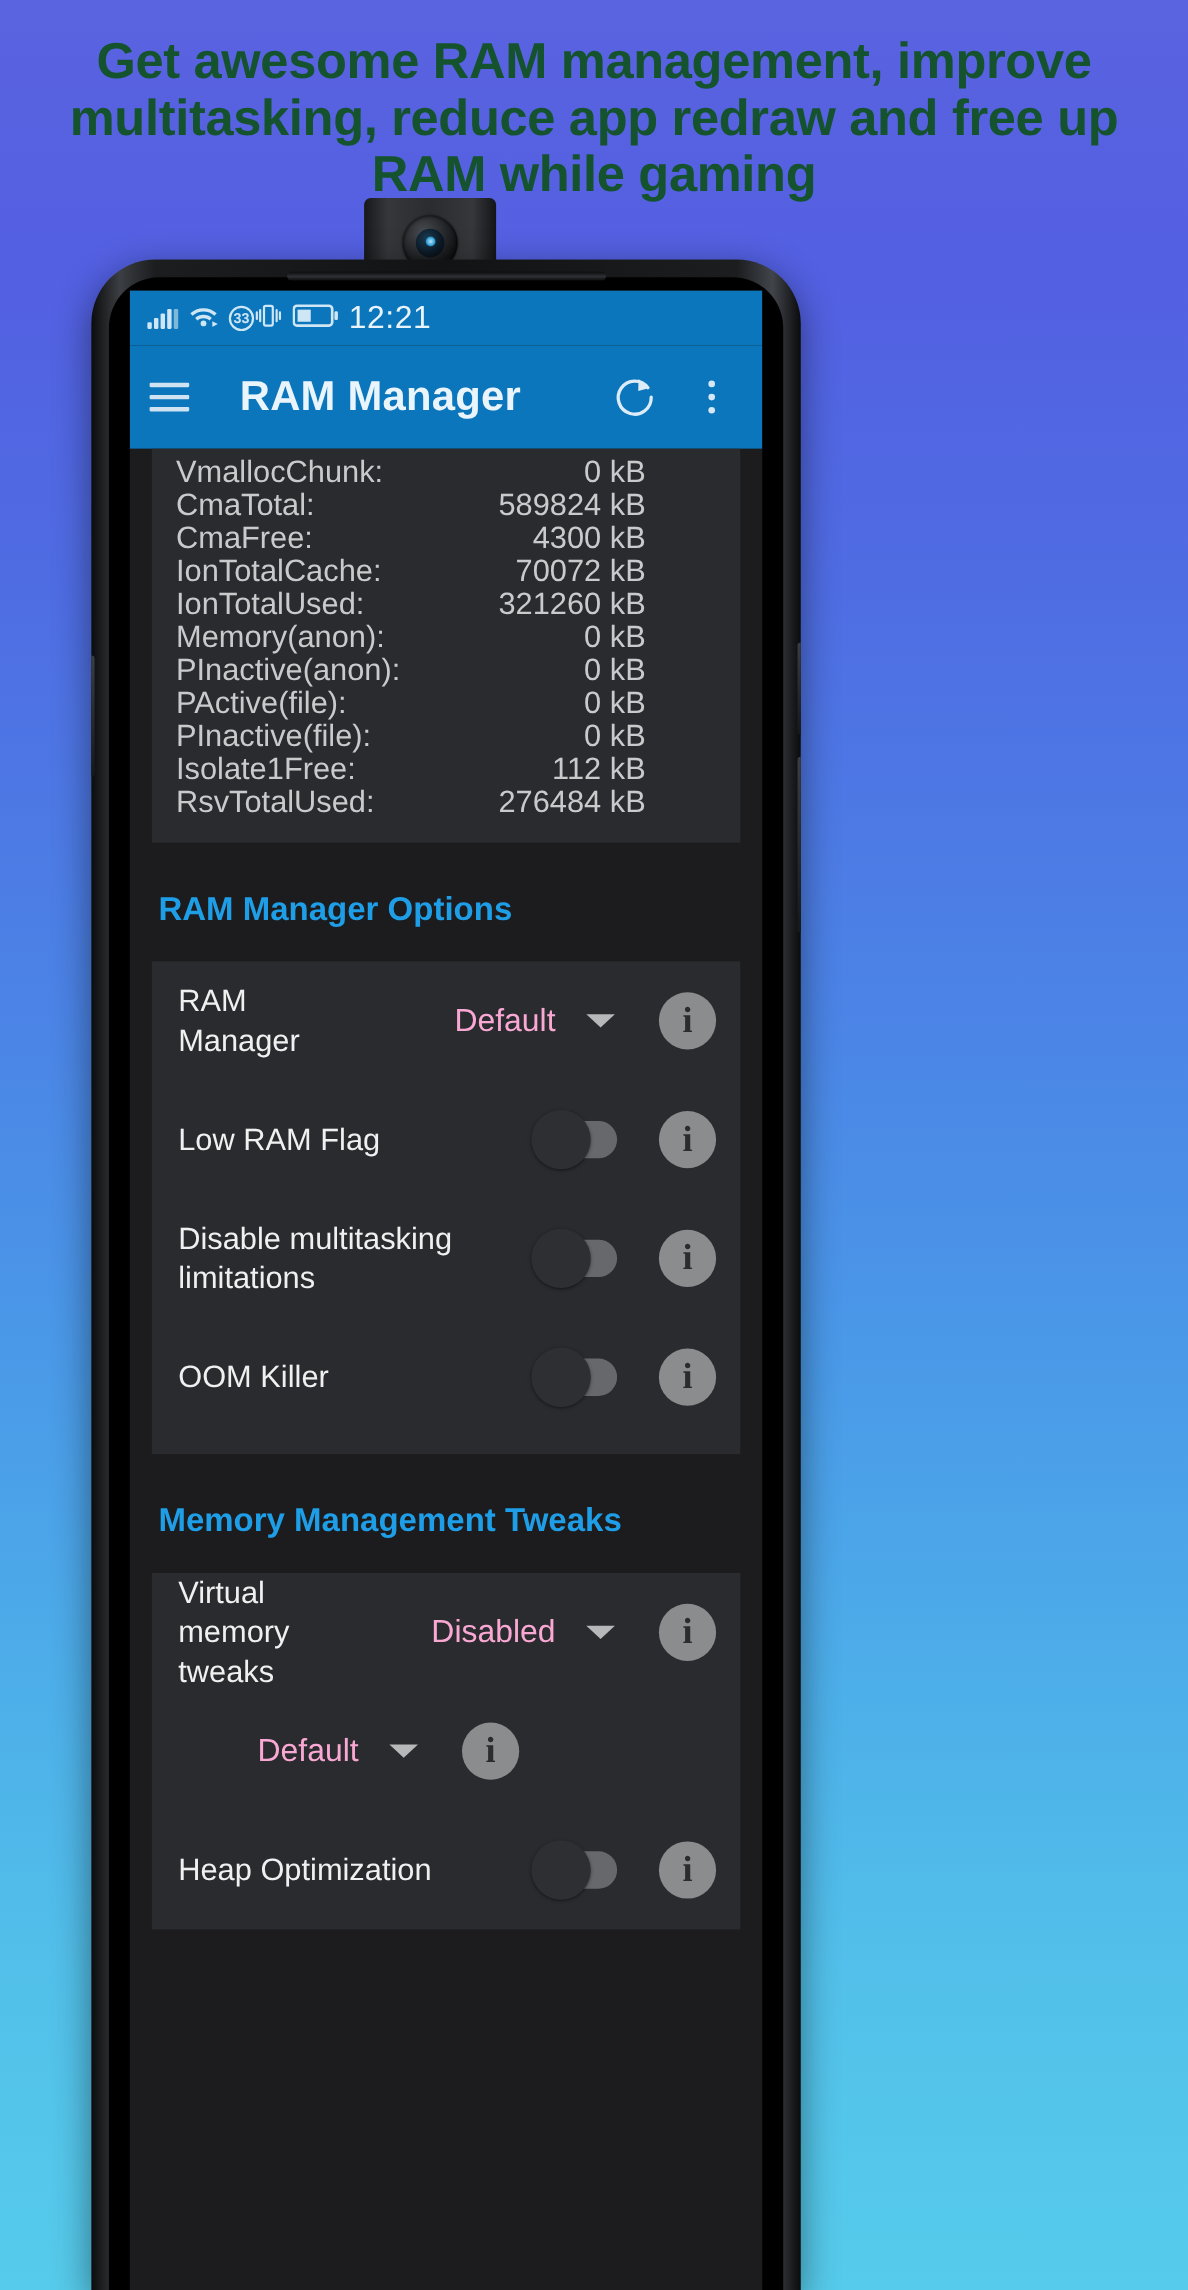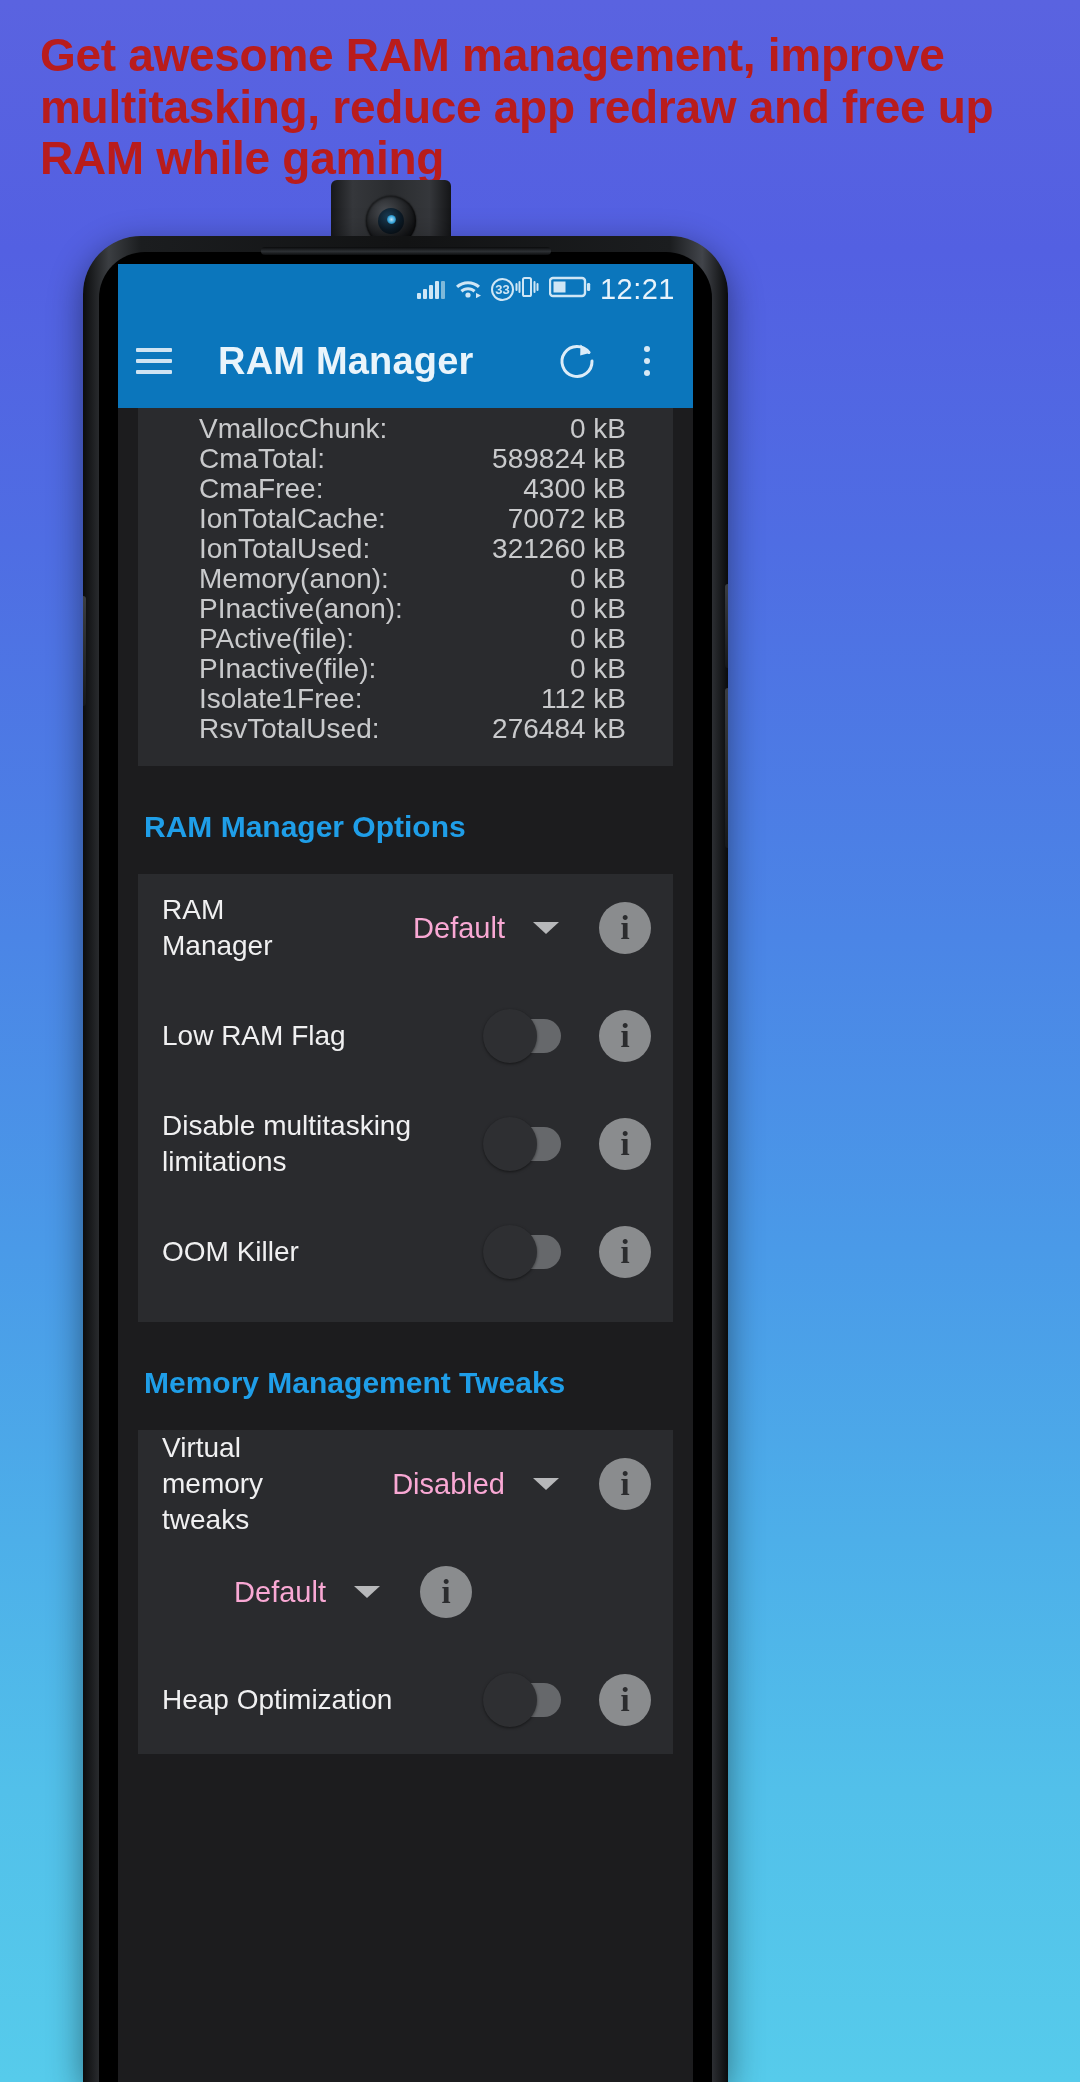--- a/index.html
+++ b/index.html
@@ -14,22 +14,22 @@
       #5a63e0 0%, #5360e2 12%, #4f6de3 26%,
       #4b85e6 45%, #4a9ae8 60%, #4dafe9 74%,
       #52c0ea 86%, #56cbeb 100%);
   }
 
   
   .headline {
     position: absolute;
     left: 0; top: 30px;
     width: 1080px;
-    text-align: left;
-    color: #b91c1c;
+    text-align: center;
+    color: #14532d;
     font-size: 46px;
     line-height: 1.12;
     font-weight: 600;
     letter-spacing: -0.3px;
     padding: 0 40px;
   }
 
   
   .popup-cam {
     position: absolute;
@@ -115,21 +115,21 @@
     background: #1c1c1e;
     overflow: hidden;
   }
 
   
   .statusbar {
     height: 50px;
     background: #0b76bc;
     display: flex;
     align-items: center;
-    justify-content: flex-end;
+    justify-content: flex-start;
     padding: 0 18px 0 16px;
     color: #d8eaf6;
   }
   .sb-left, .sb-right { display: flex; align-items: center; gap: 9px; }
   .sb-time { font-size: 29px; color: #e8f3fb; letter-spacing: 0.5px; }
 
   .sig { display: flex; align-items: flex-end; gap: 2px; height: 19px; }
   .sig i { width: 4px; background: #cfe6f5; display: block; border-radius: 1px; }
   .sig i:nth-child(1){height:6px}
   .sig i:nth-child(2){height:10px}
@@ -176,21 +176,21 @@
     padding: 6px 0 22px 0;
   }
   .mem-row {
     display: flex;
     align-items: baseline;
     padding: 1px 0 1px 22px;
     font-size: 28px;
     color: #c9cacc;
     line-height: 1.0;
   }
-  .mem-k { width: 222px; flex: none; margin-left: 39px; }
+  .mem-k { width: 222px; flex: none; }
   .mem-v { width: 205px; text-align: right; }
 
   .section-title {
     color: #1f9ee8;
     font-size: 30px;
     font-weight: 700;
     padding: 44px 0 30px 26px;
   }
 
   .opt-card {

